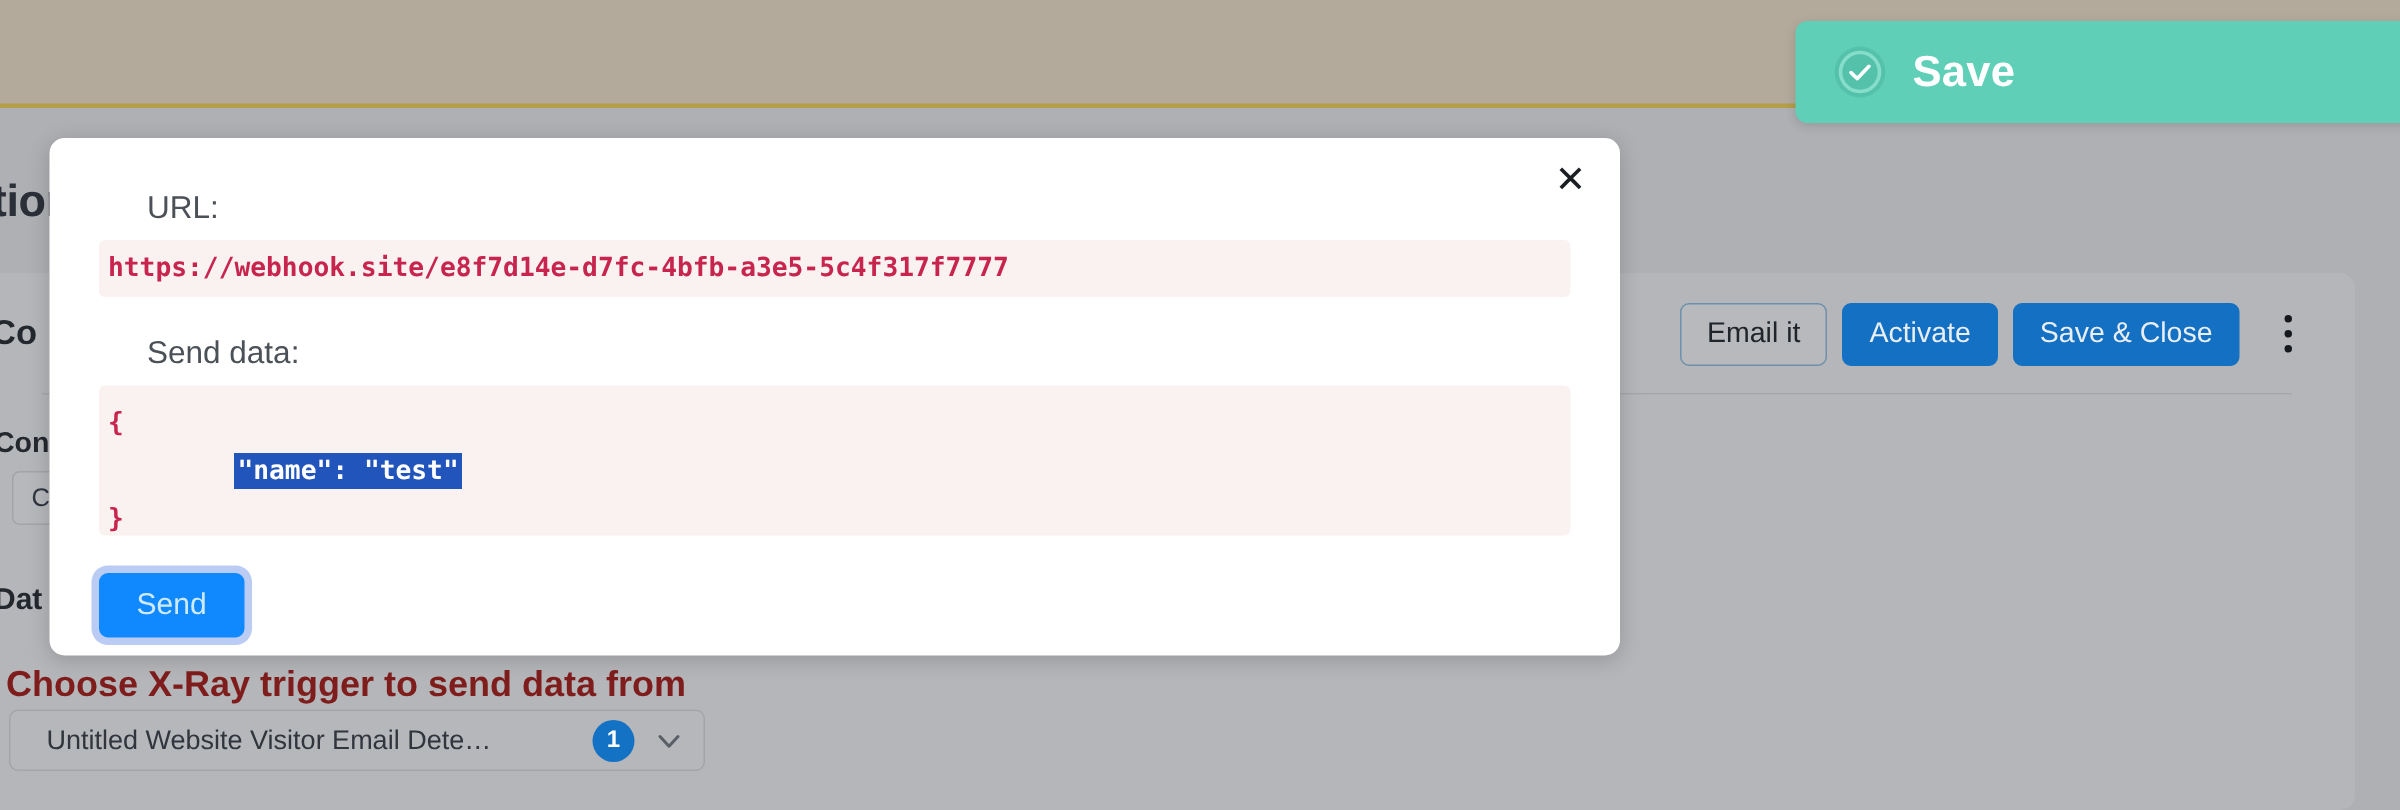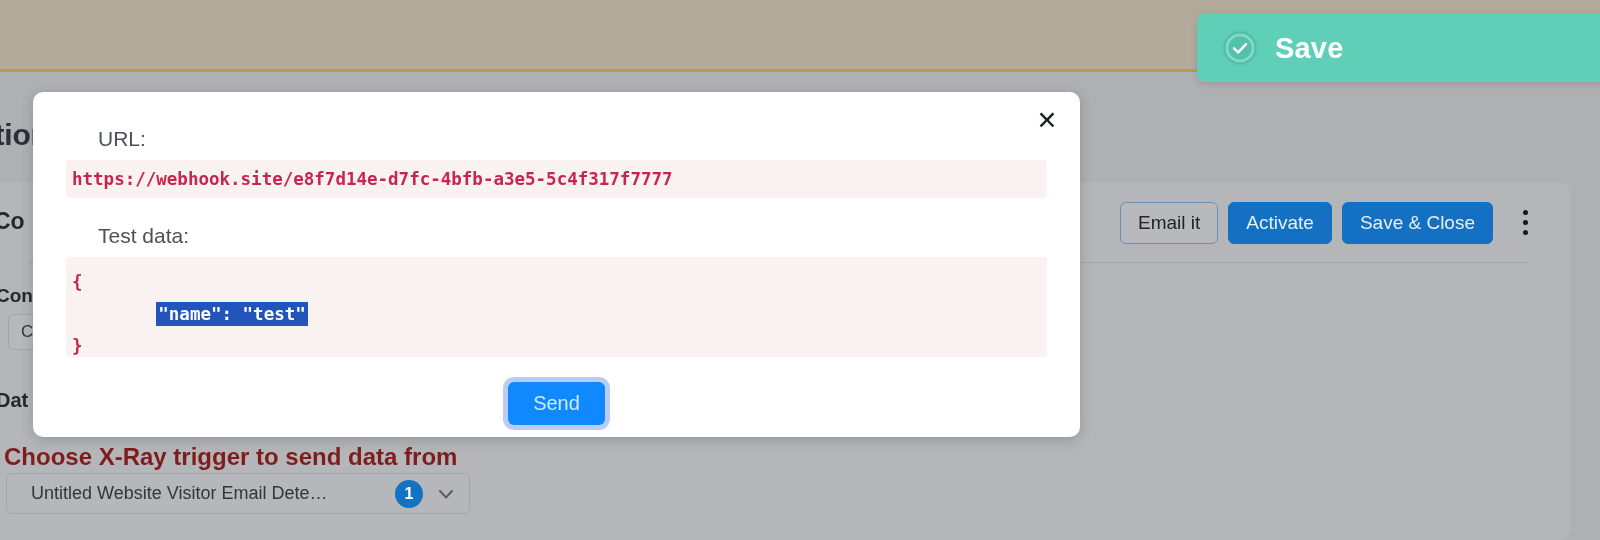--- a/index.html
+++ b/index.html
@@ -325,21 +325,21 @@
 
   .json-sel {
     background: #2255bb;
     color: #ffffff;
     padding: 2px 2px;
   }
 
   .send-row {
     margin-top: 25px;
     display: flex;
-    justify-content: center;
+    justify-content: flex-start;
   }
 
   .send-btn {
     font-family: "Liberation Sans", sans-serif;
     background: #1089ff;
     color: #cfe9ff;
     font-size: 20px;
     border: none;
     border-radius: 6px;
     padding: 10px 25px;
@@ -402,21 +402,21 @@
 
   <div class="modal-close">✕</div>
 
   <div class="modal-body">
 
     <div class="field-label">URL:</div>
     <div class="code-box url-box">https://webhook.site/e8f7d14e-d7fc-4bfb-a3e5-5c4f317f7777</div>
 
     <div class="spacer-lg"></div>
 
-    <div class="field-label">Test data:</div>
+    <div class="field-label">Send data:</div>
 
     <div class="code-box json-box">
       <div class="json-line">{</div>
       <div class="json-line">        <span class="json-sel">"name": "test"</span></div>
       <div class="json-line">}</div>
     </div>
 
     <div class="send-row">
       <button class="send-btn">Send</button>
     </div>

